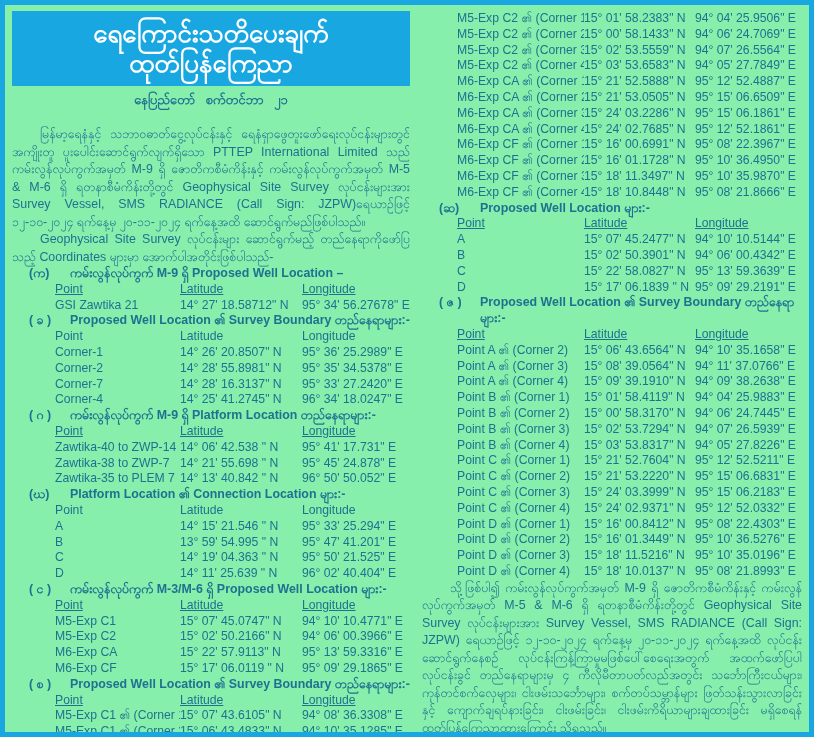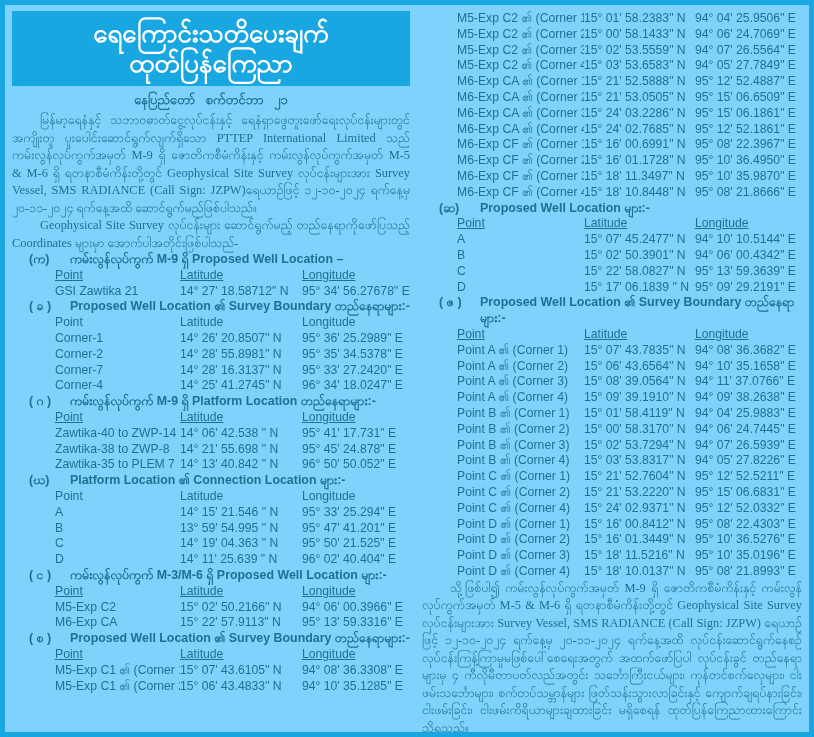--- a/index.html
+++ b/index.html
@@ -4,21 +4,21 @@
 <style>
   :root{
     --accent:#18a7e1;
     --text:#1e7190;
   }
   *{box-sizing:border-box;}
   html,body{margin:0;padding:0;background:#fff;}
   .page{
     width:814px;height:737px;
     border:5px solid var(--accent);
-    background:#7dd3fc;
+    background:#86efac;
     padding:4px 6px 4px 7px;
     display:flex;gap:12px;
     overflow:hidden;
     font-family:"Liberation Sans",sans-serif;
     color:var(--text);
   }
   .col{flex:none;}
   .col-left{width:398px;}
   .col-right{width:380px;padding-top:2px;}
   .banner{
@@ -30,29 +30,28 @@
     line-height:30px;
     padding:7px 4px 8px;
     margin:2px 0 5px;
   }
   .dateline{
     text-align:center;
     font-weight:bold;
     font-size:13px;
     line-height:17px;
     word-spacing:7px;
-    margin-bottom:4px;
+    margin-bottom:18px;
   }
   .para{
     font-size:12.4px;
     line-height:17.5px;
     text-align:justify;
     text-indent:28px;
     margin:0;
-    font-family:Liberation Serif, serif;
   }
   .sec-head{
     display:flex;
     font-weight:bold;
     font-size:12.4px;
     line-height:15.8px;
     padding-left:17px;
   }
   .sec-label{flex:none;width:26px;}
   .sec-title{flex:1;padding-left:15px;}
@@ -149,21 +148,21 @@
           <span class="cell">Latitude</span>
           <span class="cell">Longitude</span>
         </div>
         <div>
             <div class="trow">
               <span class="cell">Zawtika-40 to ZWP-14</span>
               <span class="cell">14° 06' 42.538 " N</span>
               <span class="cell">95° 41'  17.731" E</span>
             </div>
             <div class="trow">
-              <span class="cell">Zawtika-38 to ZWP-8</span>
+              <span class="cell">Zawtika-38 to ZWP-7</span>
               <span class="cell">14° 21' 55.698 " N</span>
               <span class="cell">95° 45'  24.878" E</span>
             </div>
             <div class="trow">
               <span class="cell">Zawtika-35 to PLEM 7</span>
               <span class="cell">14° 13' 40.842 " N</span>
               <span class="cell">96° 50'  50.052" E</span>
             </div>
           </div>
       </div>
@@ -211,29 +210,39 @@
         <span class="sec-title">ကမ်းလွန်လုပ်ကွက် M-3/M-6 ရှိ Proposed Well Location များ:-</span>
       </div>
       <div class="tbl">
         <div class="trow thead u">
           <span class="cell">Point</span>
           <span class="cell">Latitude</span>
           <span class="cell">Longitude</span>
         </div>
         <div>
             <div class="trow">
+              <span class="cell">M5-Exp C1</span>
+              <span class="cell">15° 07' 45.0747" N</span>
+              <span class="cell">94° 10'  10.4771" E</span>
+            </div>
+            <div class="trow">
               <span class="cell">M5-Exp C2</span>
               <span class="cell">15° 02' 50.2166" N</span>
               <span class="cell">94° 06'  00.3966" E</span>
             </div>
             <div class="trow">
               <span class="cell">M6-Exp CA</span>
               <span class="cell">15° 22' 57.9113" N</span>
               <span class="cell">95° 13'  59.3316" E</span>
             </div>
+            <div class="trow">
+              <span class="cell">M6-Exp CF</span>
+              <span class="cell">15° 17' 06.0119 " N</span>
+              <span class="cell">95° 09'  29.1865" E</span>
+            </div>
           </div>
       </div>
     </div>
 
     <div class="sec">
       <div class="sec-head">
         <span class="sec-label">( စ )</span>
         <span class="sec-title">Proposed Well Location ၏ Survey Boundary တည်နေရာများ:-</span>
       </div>
       <div class="tbl">
@@ -368,25 +377,20 @@
         <span class="sec-title">Proposed Well Location ၏ Survey Boundary တည်နေရာများ:-</span>
       </div>
       <div class="tbl">
         <div class="trow thead u">
           <span class="cell">Point</span>
           <span class="cell">Latitude</span>
           <span class="cell">Longitude</span>
         </div>
         <div>
             <div class="trow">
-              <span class="cell">Point A ၏ (Corner 1)</span>
-              <span class="cell">15° 07' 43.7835" N</span>
-              <span class="cell">94° 08'  36.3682" E</span>
-            </div>
-            <div class="trow">
               <span class="cell">Point A ၏ (Corner 2)</span>
               <span class="cell">15° 06' 43.6564" N</span>
               <span class="cell">94° 10'  35.1658" E</span>
             </div>
             <div class="trow">
               <span class="cell">Point A ၏ (Corner 3)</span>
               <span class="cell">15° 08' 39.0564" N</span>
               <span class="cell">94° 11'  37.0766" E</span>
             </div>
             <div class="trow">
@@ -418,20 +422,25 @@
               <span class="cell">Point C ၏ (Corner 1)</span>
               <span class="cell">15° 21' 52.7604" N</span>
               <span class="cell">95° 12'  52.5211" E</span>
             </div>
             <div class="trow">
               <span class="cell">Point C ၏ (Corner 2)</span>
               <span class="cell">15° 21' 53.2220" N</span>
               <span class="cell">95° 15'  06.6831" E</span>
             </div>
             <div class="trow">
+              <span class="cell">Point C ၏ (Corner 3)</span>
+              <span class="cell">15° 24' 03.3999" N</span>
+              <span class="cell">95° 15'  06.2183" E</span>
+            </div>
+            <div class="trow">
               <span class="cell">Point C ၏ (Corner 4)</span>
               <span class="cell">15° 24' 02.9371" N</span>
               <span class="cell">95° 12'  52.0332" E</span>
             </div>
             <div class="trow">
               <span class="cell">Point D ၏ (Corner 1)</span>
               <span class="cell">15° 16' 00.8412" N</span>
               <span class="cell">95° 08'  22.4303" E</span>
             </div>
             <div class="trow">

